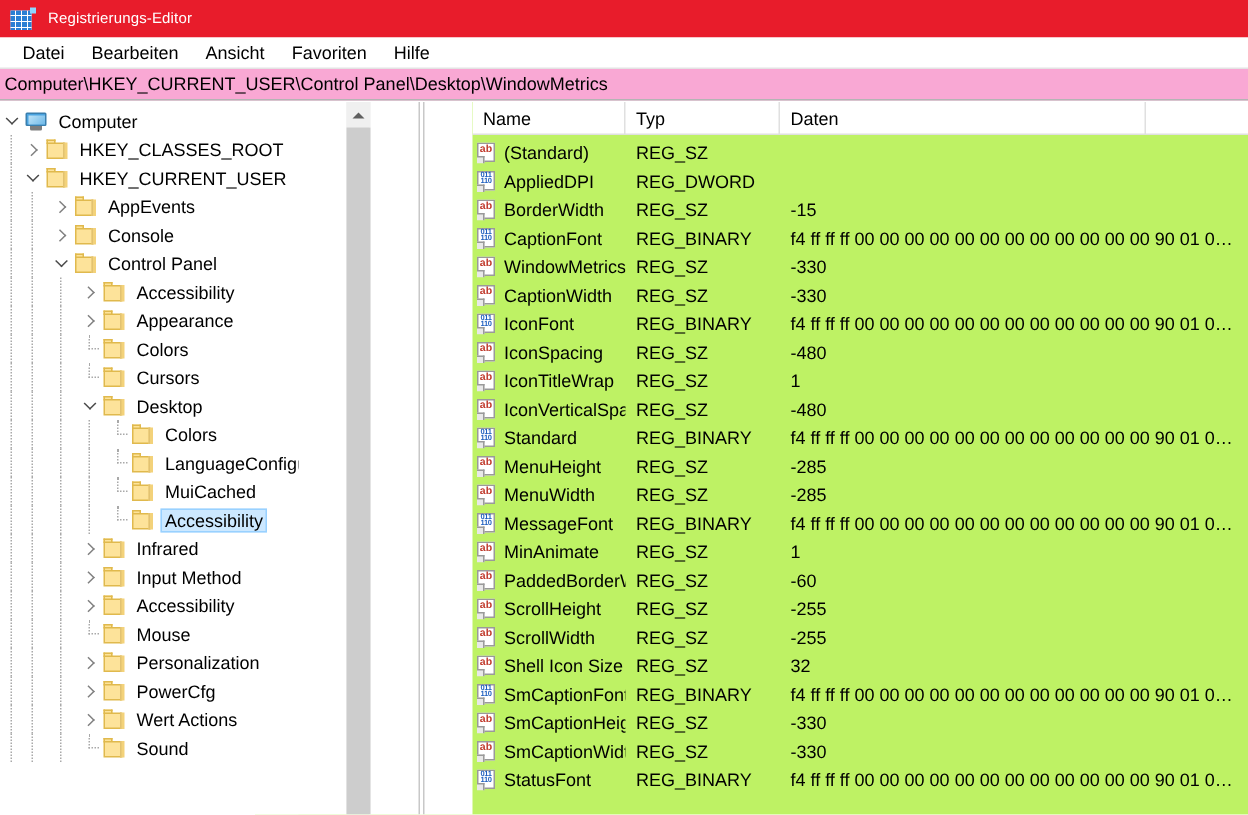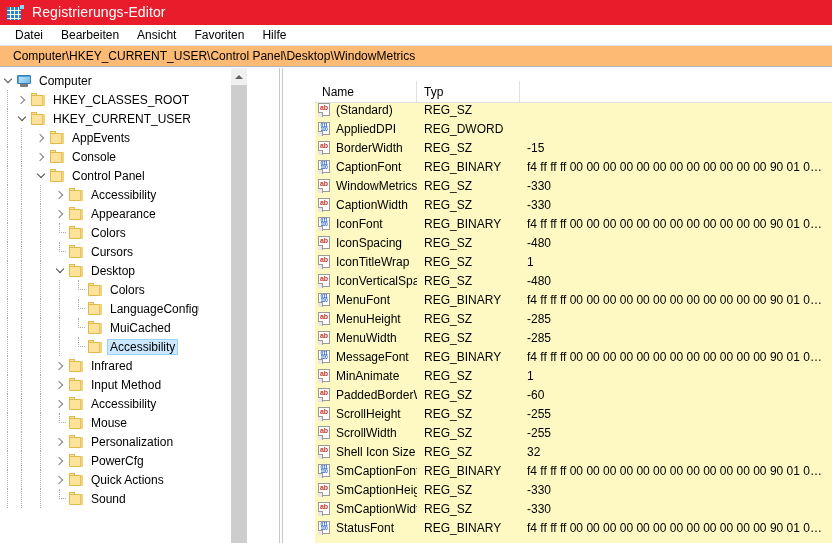--- a/index.html
+++ b/index.html
@@ -35,21 +35,21 @@
     position: absolute; left:0; top:0; width:14px; height:13px;
     background:
       linear-gradient(to bottom, transparent 0 3px, #ffffff 3px 4px, transparent 4px 7px, #ffffff 7px 8px, transparent 8px 11px, #ffffff 11px 12px, transparent 12px 13px);
   }
   .app-icon .dot {
     position: absolute; right: -1px; top: 0px; width: 4px; height: 4px;
     background: #8fd6ff;
   }
   .title-text {
     margin-left: 9px;
-    font-size: 14px;
+    font-size: 10px;
     letter-spacing: .1px;
     color: #ffffff;
     line-height: 25px;
   }
 
   
   .menubar {
     height: 21px;
     background: #ffffff;
     display: flex;
@@ -62,24 +62,24 @@
     font-size: 12px;
     color: #000000;
     line-height: 14px;
     white-space: nowrap;
     cursor: default;
   }
 
   
   .addressbar {
     height: 21px;
-    background: #fdba74;
+    background: #f9a8d4;
     display: flex;
     align-items: center;
-    padding-left: 13px;
+    padding-left: 3px;
     border-bottom: 1px solid #b4b4b4;
     font-size: 12px;
     white-space: nowrap;
     overflow: hidden;
   }
 
   
   .content {
     position: absolute;
     top: 68px; left: 0; right: 0; bottom: 0;
@@ -125,23 +125,22 @@
   }
   .splitter {
     width: 4px; flex: 0 0 4px;
     background: #ffffff;
     border-left: 1px solid #c8c8c8;
     border-right: 1px solid #c8c8c8;
   }
   .list-pane {
     flex: 1 1 auto;
     position: relative;
-    background: #fef9c3;
+    background: #bef264;
     overflow: hidden;
-    margin-top: 13px;
   }
 
   
   .tree { padding-top: 3px; font-size: 12px; }
   .trow {
     height: 19px;
     display: flex;
     align-items: center;
     white-space: nowrap;
     position: relative;
@@ -245,21 +244,21 @@
   }
   .col.c-name { width: 102px; flex: 0 0 102px; }
   .col.c-type { width: 103px; flex: 0 0 103px; }
   .col.c-data { width: 244px; flex: 0 0 244px; }
   .col.c-pad   { flex: 1 1 auto; border-right: none; }
 
   .lv-rows { font-size: 12px; }
   .lv-row {
     height: 19px;
     display: flex;
-    align-items: flex-start;
+    align-items: flex-end;
     white-space: nowrap;
     cursor: default;
   }
   .cell { overflow: hidden; white-space: nowrap; text-overflow: ellipsis; }
   .cell.name { width: 102px; flex: 0 0 102px; display: flex; align-items: center; padding-left: 2px; }
   .cell.type { width: 103px; flex: 0 0 103px; padding-left: 7px; }
   .cell.data { flex: 1 1 auto; padding-left: 7px; padding-right: 2px; }
 
   .vicon { width: 15px; height: 14px; flex: 0 0 15px; position: relative; margin-right: 4px; }
   .vicon .page {
@@ -723,21 +722,21 @@
                 <div class="dotline"></div>
               </div>
               <div class="twist">
                 <div class="chev"></div>
               </div>
               <div class="folder">
                 <div class="f-tab"></div>
                 <div class="f-body"></div>
                 <div class="f-fold"></div>
               </div>
-              <div class="tlabel">Quick Actions</div>
+              <div class="tlabel">Wert Actions</div>
             </div>
             <div class="trow">
               <div class="indent" style="width: 14px;">
                 <div class="dotline"></div>
               </div>
               <div class="indent" style="width: 19px;">
                 <div class="dotline"></div>
               </div>
               <div class="indent" style="width: 19px;">
                 <div class="dotline"></div>
@@ -766,20 +765,23 @@
     <div class="splitter"></div>
 
     <div class="list-pane">
       <div class="lv-header">
         <div class="col c-name">
           <span>Name</span>
         </div>
         <div class="col c-type">
           <span>Typ</span>
         </div>
+        <div class="col c-data">
+          <span>Daten</span>
+        </div>
         <div class="col c-pad"></div>
       </div>
       <div class="lv-rows" id="lvrows">
           <div class="lv-row">
             <div class="cell name">
               <div class="vicon sz">
                 <div class="page"></div>
                 <div class="glyph">ab</div>
                 <div class="corner"></div>
               </div>
@@ -894,21 +896,21 @@
             <div class="cell type">REG_SZ</div>
             <div class="cell data">-480</div>
           </div>
           <div class="lv-row">
             <div class="cell name">
               <div class="vicon dw">
                 <div class="page"></div>
                 <div class="glyph">011<br>110</div>
                 <div class="corner"></div>
               </div>
-              <span>MenuFont</span>
+              <span>Standard</span>
             </div>
             <div class="cell type">REG_BINARY</div>
             <div class="cell data">f4 ff ff ff 00 00 00 00 00 00 00 00 00 00 00 00 90 01 0…</div>
           </div>
           <div class="lv-row">
             <div class="cell name">
               <div class="vicon sz">
                 <div class="page"></div>
                 <div class="glyph">ab</div>
                 <div class="corner"></div>

